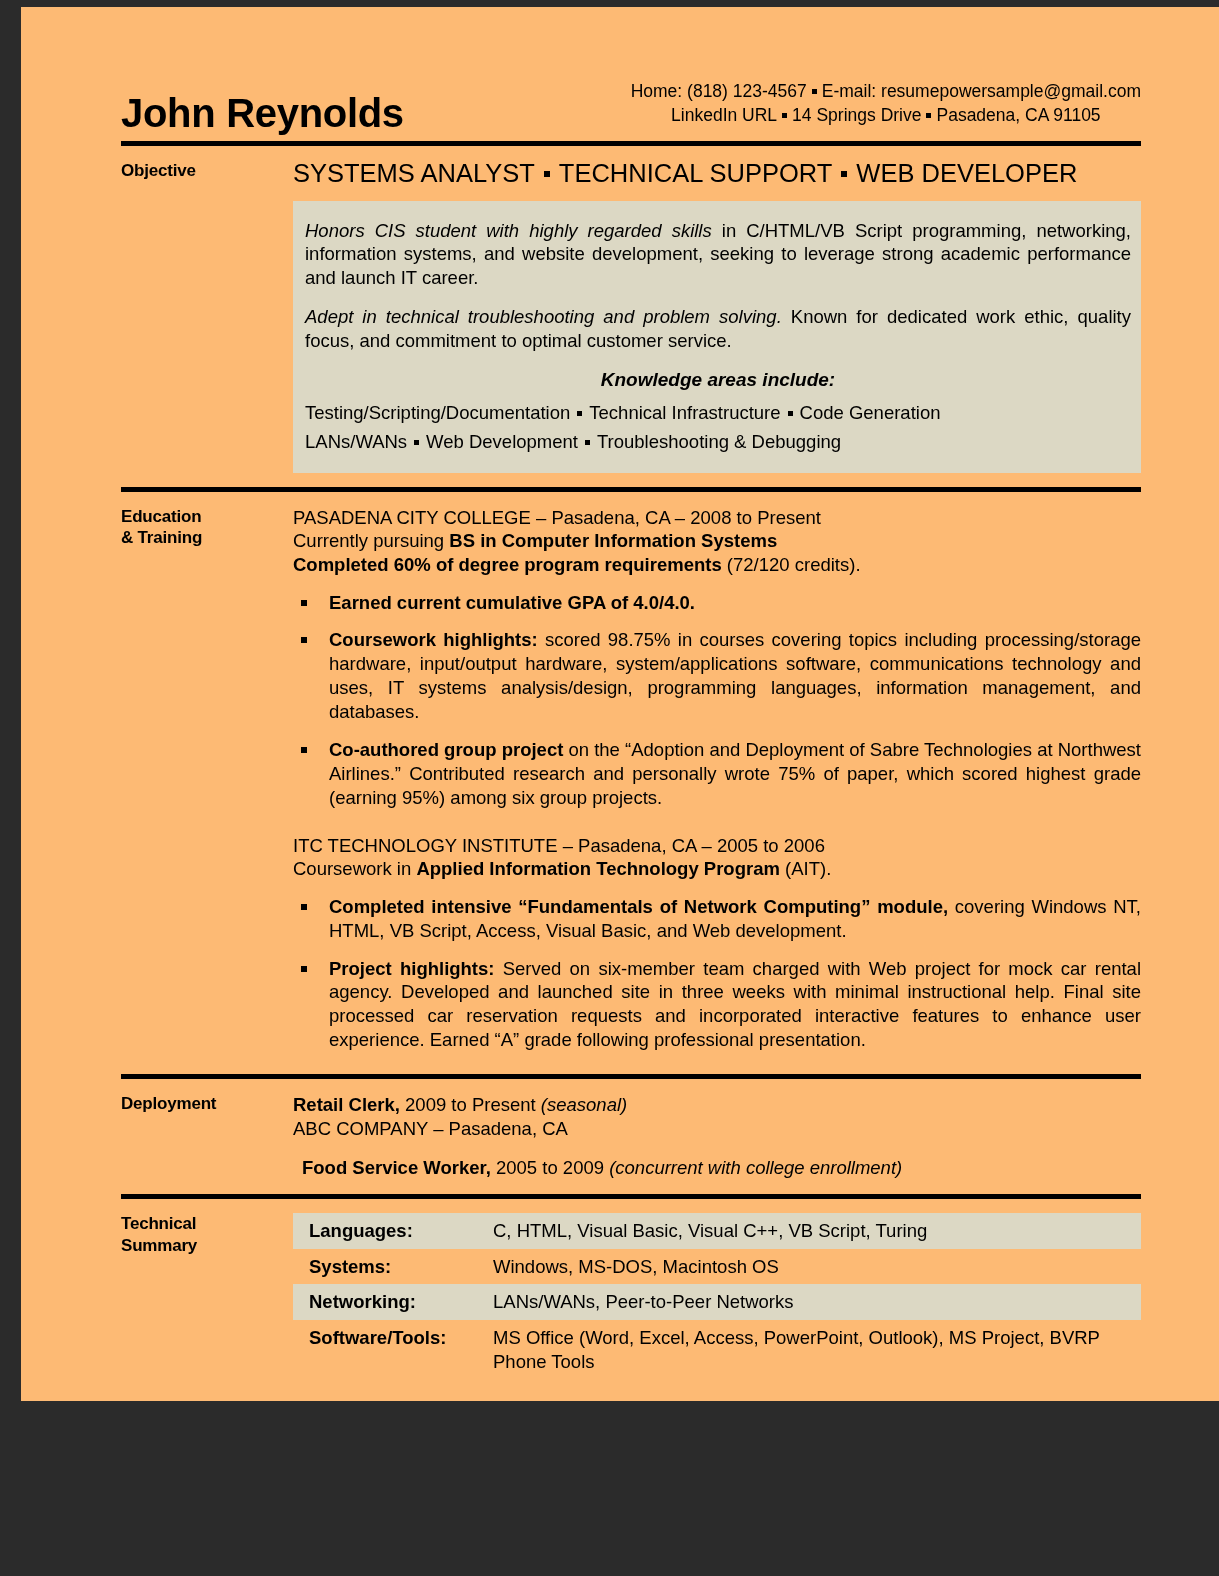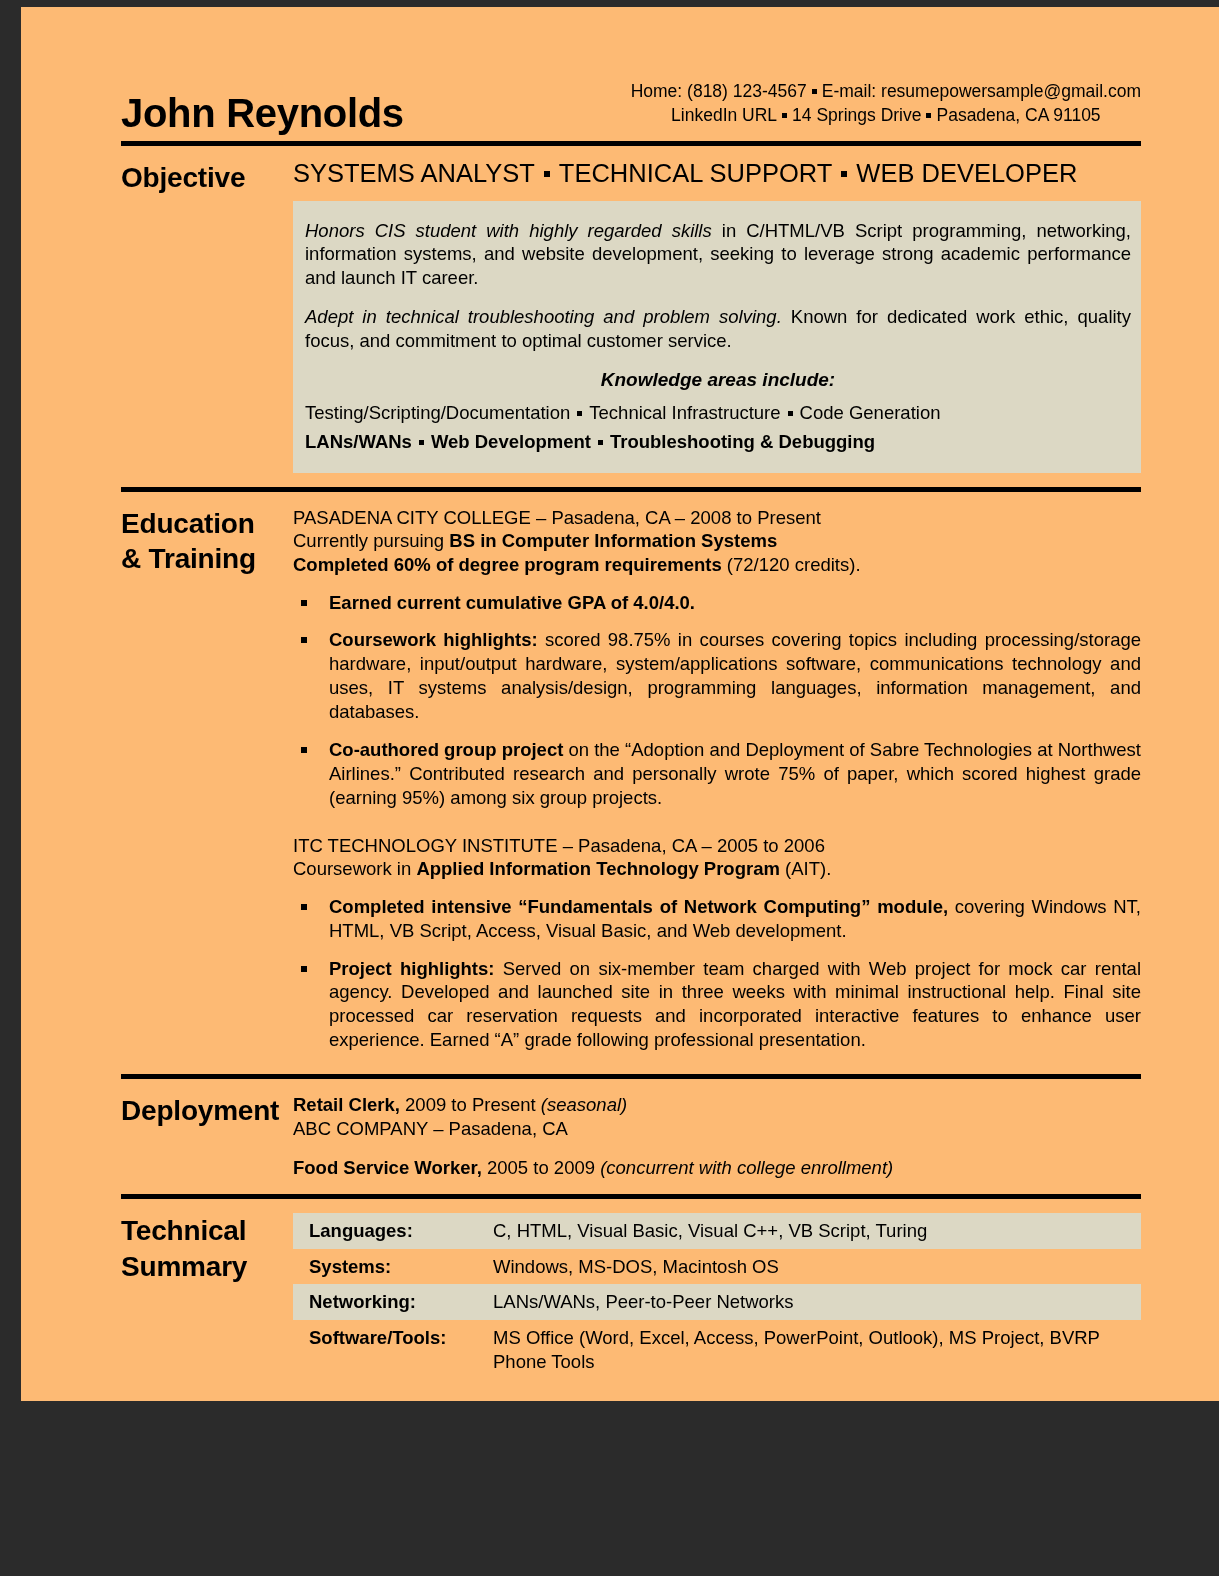--- a/index.html
+++ b/index.html
@@ -57,21 +57,21 @@
   }
 
   
   .rule { height: 5px; background: #000; width: 100%; }
 
   
   .section { display: flex; width: 100%; }
   .sec-label {
     width: 172px;
     flex: 0 0 172px;
-    font-size: 28px;
+    font-size: 17px;
     font-weight: bold;
     line-height: 1.28;
     padding-top: 14px;
     letter-spacing: -0.2px;
   }
   .sec-body { flex: 1 1 auto; min-width: 0; }
 
   
   .obj-title {
     font-size: 25.5px;
@@ -84,21 +84,21 @@
   .shade-box {
     background: #dcd8c4;
     padding: 18px 10px 14px 12px;
   }
   .shade-box p {
     margin: 0 0 16px 0;
     font-size: 18.5px;
     line-height: 1.27;
     text-align: justify;
   }
-  .shade-box p:last-child { margin-bottom: 0; font-weight: bold; }
+  .shade-box p:last-child { margin-bottom: 0; }
   .ital { font-style: italic; font-weight: 400; }
   .ka-head {
     text-align: center !important;
     font-style: italic;
     font-weight: 600;
     font-size: 19px !important;
     margin-bottom: 9px !important;
   }
   .ka-line {
     text-align: right;
@@ -131,21 +131,21 @@
     left: 8px;
     top: 9px;
     width: 6px; height: 6px;
     background: #000;
   }
   .gap { height: 24px; }
 
   
   .exp-body { padding-top: 14px; padding-bottom: 14px; }
   .exp-block { margin-bottom: 16px; }
-  .exp-block:last-child { margin-bottom: 0; }
+  .exp-block:last-child { margin-bottom: 0; margin-left: 9px; }
   .it { font-style: italic; }
 
   
   .tech-body { padding-top: 14px; padding-bottom: 10px; }
   .tech-table { width: 100%; border-collapse: collapse; }
   .tech-table td {
     font-size: 18.5px;
     line-height: 1.28;
     padding: 6px 4px 6px 0;
     vertical-align: top;

